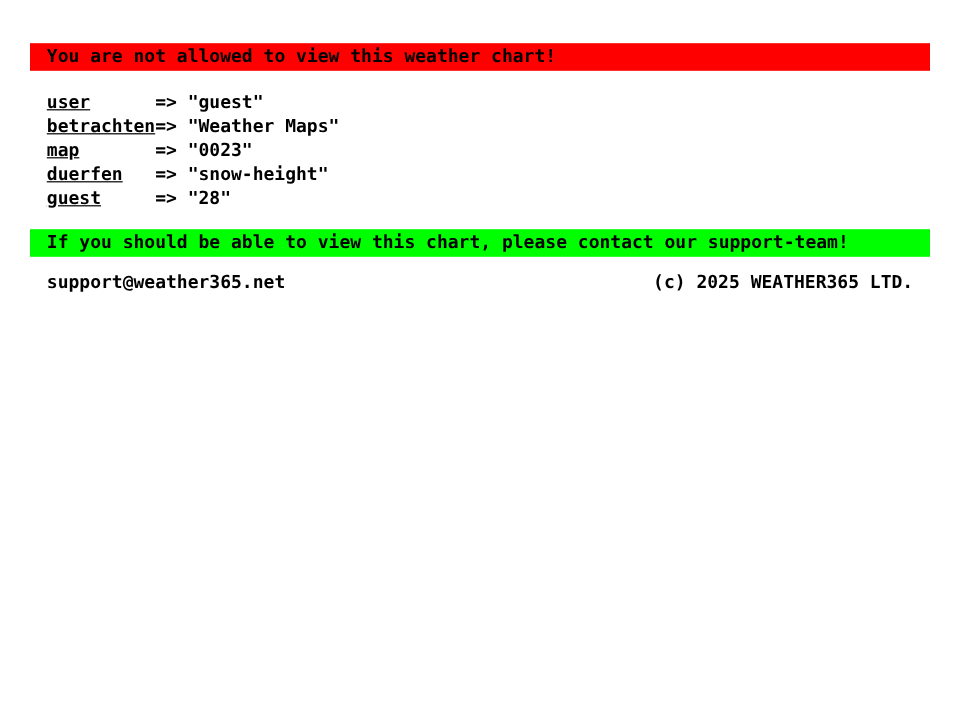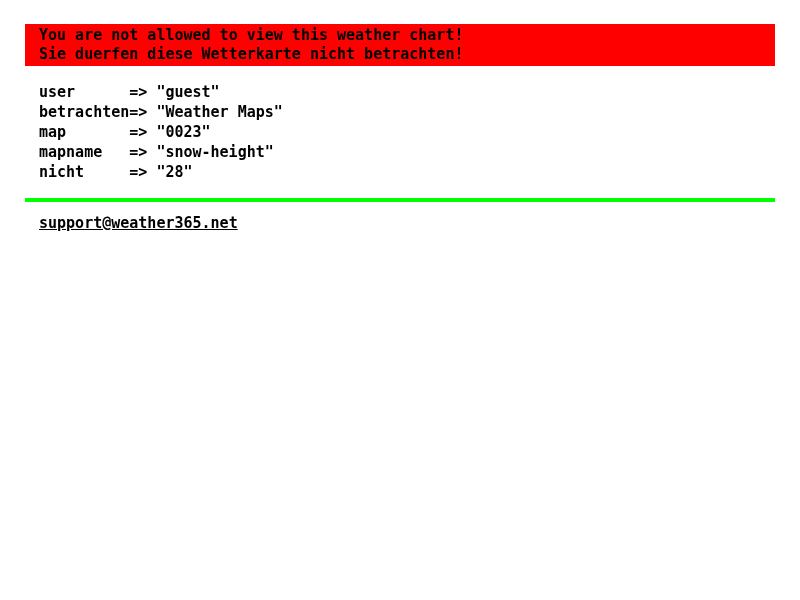--- a/index.html
+++ b/index.html
@@ -17,90 +17,91 @@
     overflow: hidden;
   }
   .banner {
     width: 750px;
     margin-left: 25px;
     box-sizing: border-box;
     padding: 2px 14px;
     line-height: 19px;
   }
   .banner-error {
-    margin-top: 24px;
+    margin-top: 36px;
   }
   .banner-info {
     margin-top: 16px;
   }
   .kv {
     margin: 16px 0 0 39px;
     line-height: 20px;
   }
   .kv-row {
     display: flex;
   }
   .kv-key {
     display: inline-block;
     width: 10ch;
     white-space: pre;
+    text-decoration: underline;
   }
   .kv-arrow {
     display: inline-block;
     width: 3ch;
     white-space: pre;
   }
   .kv-value {
     white-space: pre;
   }
   .footer {
     width: 750px;
     margin: 11px 0 0 25px;
     box-sizing: border-box;
     padding: 0 14px;
     display: flex;
     justify-content: space-between;
     line-height: 20px;
-    text-decoration: underline;
   }
 </style>
 </head>
 <body>
 
 <div class="banner banner-error" style="background-color: rgb(255, 0, 0);">
   <div class="line">You are not allowed to view this weather chart!</div>
-  <div class="line">Sie duerfen diese Wetterkarte nicht betrachten!</div>
 </div>
 
 <div class="kv">
   <div class="kv-row">
     <span class="kv-key">user</span>
     <span class="kv-arrow">=&gt;</span>
     <span class="kv-value">"guest"</span>
   </div>
   <div class="kv-row">
     <span class="kv-key">betrachten</span>
     <span class="kv-arrow">=&gt;</span>
     <span class="kv-value">"Weather Maps"</span>
   </div>
   <div class="kv-row">
     <span class="kv-key">map</span>
     <span class="kv-arrow">=&gt;</span>
     <span class="kv-value">"0023"</span>
   </div>
   <div class="kv-row">
-    <span class="kv-key">mapname</span>
+    <span class="kv-key">duerfen</span>
     <span class="kv-arrow">=&gt;</span>
     <span class="kv-value">"snow-height"</span>
   </div>
   <div class="kv-row">
-    <span class="kv-key">nicht</span>
+    <span class="kv-key">guest</span>
     <span class="kv-arrow">=&gt;</span>
     <span class="kv-value">"28"</span>
   </div>
 </div>
 
 <div class="banner banner-info" style="background-color: rgb(0, 255, 0);">
+  <div class="line">If you should be able to view this chart, please contact our support-team!</div>
 </div>
 
 <div class="footer">
   <span>support@weather365.net</span>
+  <span>(c) 2025 WEATHER365 LTD.</span>
 </div>
 
 </body></html>

